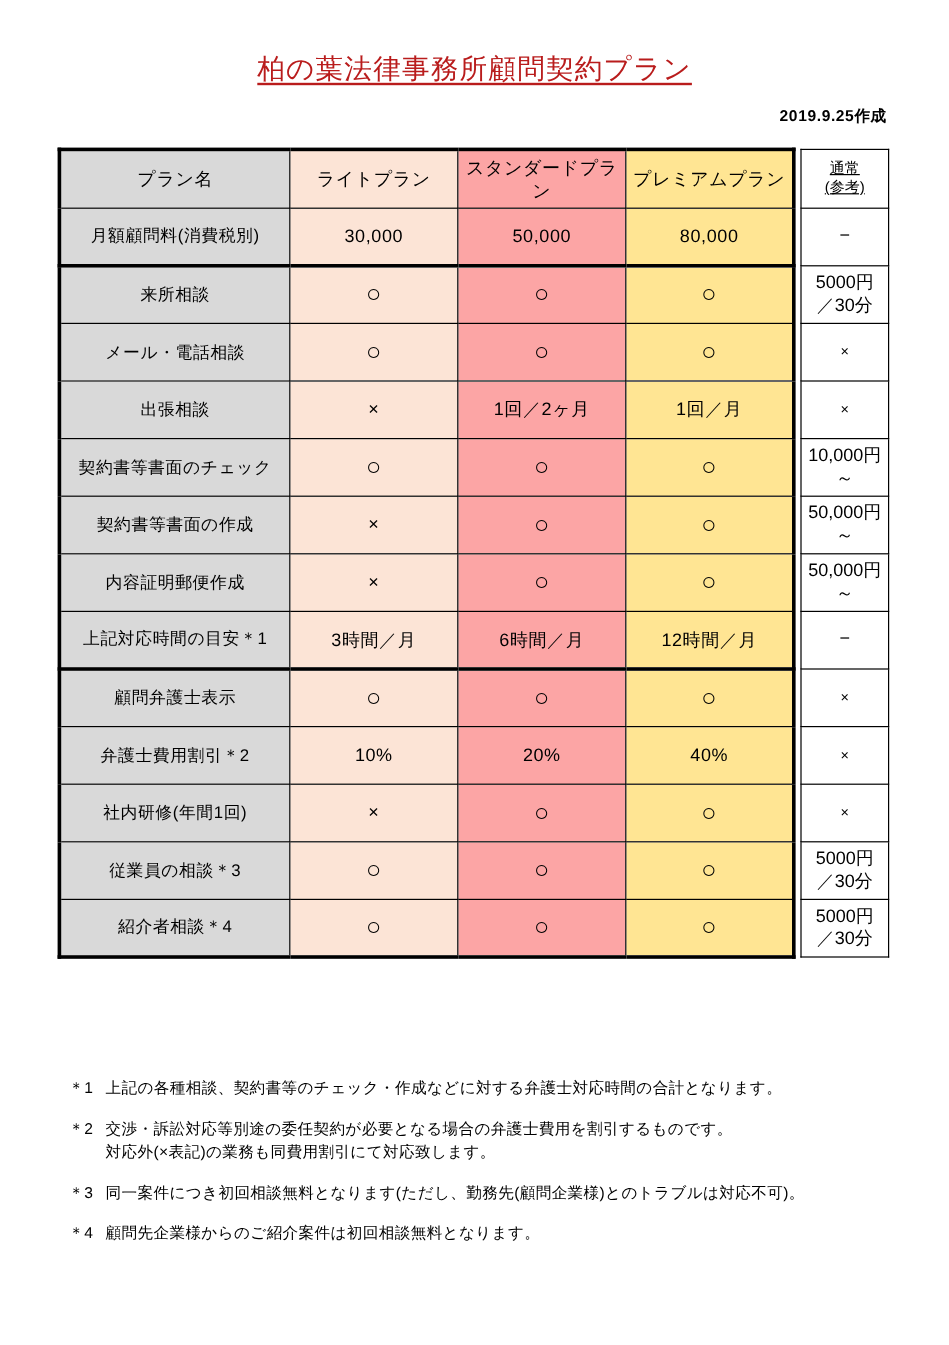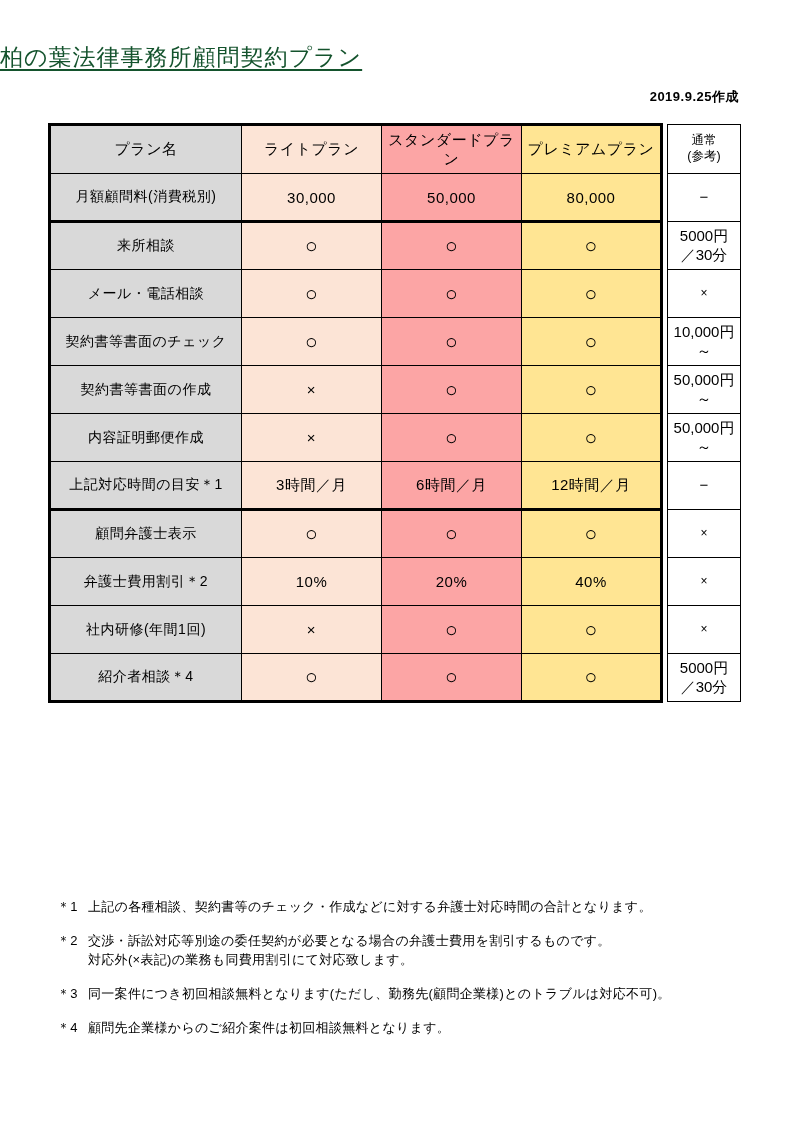--- a/index.html
+++ b/index.html
@@ -3,22 +3,22 @@
 <meta charset="utf-8">
 <style>
   html,body{margin:0;padding:0;}
   body{
     width:791px;height:1121px;background:#ffffff;position:relative;
     font-family:"Liberation Sans","DejaVu Sans",sans-serif;color:#000;
   }
   .page{position:absolute;inset:0;}
   .title{
     position:absolute;top:42px;left:0;width:100%;margin:0;
-    text-align:left;font-size:23px;font-weight:normal;letter-spacing:1px;
-    color:#14532d;text-decoration:underline;text-underline-offset:4px;
+    text-align:center;font-size:23px;font-weight:normal;letter-spacing:1px;
+    color:#b91c1c;text-decoration:underline;text-underline-offset:4px;
   }
   .date{
     position:absolute;top:88px;right:52px;
     font-size:13px;font-weight:bold;letter-spacing:0.5px;text-align:right;
   }
   table.plans{
     position:absolute;top:123px;left:48px;
     border-collapse:collapse;table-layout:fixed;padding-left:44px;
   }
   .plans td,.plans th{
@@ -39,21 +39,21 @@
   .head{font-weight:bold;font-size:15px;}
   .header-row .cell{border-top-width:3.5px;}
   .header-row .ref-cell{border-top-width:1.5px;}
   tr.thick .label-cell,tr.thick .plan-cell{border-bottom-width:3.5px;}
   tr:last-child .label-cell,tr:last-child .plan-cell{border-bottom-width:3.5px;}
   .spacer{border:none;background:#fff;}
   .ref-cell{
     border:1.5px solid #000;background:#fff;
     font-size:13px;line-height:1.25;white-space:pre-line;
   }
-  .ref-head{font-weight:bold;font-size:12.5px;}
+  .ref-head{font-weight:bold;font-size:12.5px;text-decoration:underline;}
   .ref-small{font-size:15px;}
   .sym-maru{font-size:21px;}
   .sym-batsu{font-size:15px;}
   .ref-cell.sym-batsu{font-size:12px;}
   .sym-dash{font-size:15px;}
   .footnotes{position:absolute;top:897px;left:57px;width:700px;}
   .footnote{display:flex;margin-bottom:15px;font-size:13px;line-height:19px;letter-spacing:0.3px;}
   .fn-marker{width:31px;flex-shrink:0;}
   .fn-lines{flex:1;}
 </style>
@@ -104,20 +104,28 @@
         </tr>
         <tr class="body-row">
           <td class="cell label-cell">メール・電話相談</td>
           <td class="cell plan-cell col-0 sym-maru">○</td>
           <td class="cell plan-cell col-1 sym-maru">○</td>
           <td class="cell plan-cell col-2 sym-maru">○</td>
           <td class="spacer"></td>
           <td class="cell ref-cell sym-batsu">×</td>
         </tr>
         <tr class="body-row">
+          <td class="cell label-cell">出張相談</td>
+          <td class="cell plan-cell col-0 sym-batsu">×</td>
+          <td class="cell plan-cell col-1">1回／2ヶ月</td>
+          <td class="cell plan-cell col-2">1回／月</td>
+          <td class="spacer"></td>
+          <td class="cell ref-cell sym-batsu">×</td>
+        </tr>
+        <tr class="body-row">
           <td class="cell label-cell">契約書等書面のチェック</td>
           <td class="cell plan-cell col-0 sym-maru">○</td>
           <td class="cell plan-cell col-1 sym-maru">○</td>
           <td class="cell plan-cell col-2 sym-maru">○</td>
           <td class="spacer"></td>
           <td class="cell ref-cell ref-small">10,000円
 ～</td>
         </tr>
         <tr class="body-row">
           <td class="cell label-cell">契約書等書面の作成</td>
@@ -163,28 +171,37 @@
         </tr>
         <tr class="body-row">
           <td class="cell label-cell">社内研修(年間1回)</td>
           <td class="cell plan-cell col-0 sym-batsu">×</td>
           <td class="cell plan-cell col-1 sym-maru">○</td>
           <td class="cell plan-cell col-2 sym-maru">○</td>
           <td class="spacer"></td>
           <td class="cell ref-cell sym-batsu">×</td>
         </tr>
         <tr class="body-row">
-          <td class="cell label-cell">紹介者相談＊4</td>
+          <td class="cell label-cell">従業員の相談＊3</td>
           <td class="cell plan-cell col-0 sym-maru">○</td>
           <td class="cell plan-cell col-1 sym-maru">○</td>
           <td class="cell plan-cell col-2 sym-maru">○</td>
           <td class="spacer"></td>
           <td class="cell ref-cell ref-small">5000円
 ／30分</td>
         </tr>
+        <tr class="body-row">
+          <td class="cell label-cell">紹介者相談＊4</td>
+          <td class="cell plan-cell col-0 sym-maru">○</td>
+          <td class="cell plan-cell col-1 sym-maru">○</td>
+          <td class="cell plan-cell col-2 sym-maru">○</td>
+          <td class="spacer"></td>
+          <td class="cell ref-cell ref-small">5000円
+／30分</td>
+        </tr>
       </tbody>
   </table>
 
   <div class="footnotes">
       <div class="footnote">
         <span class="fn-marker">＊1</span>
         <div class="fn-lines">
           <div class="fn-line">上記の各種相談、契約書等のチェック・作成などに対する弁護士対応時間の合計となります。</div>
         </div>
       </div>

